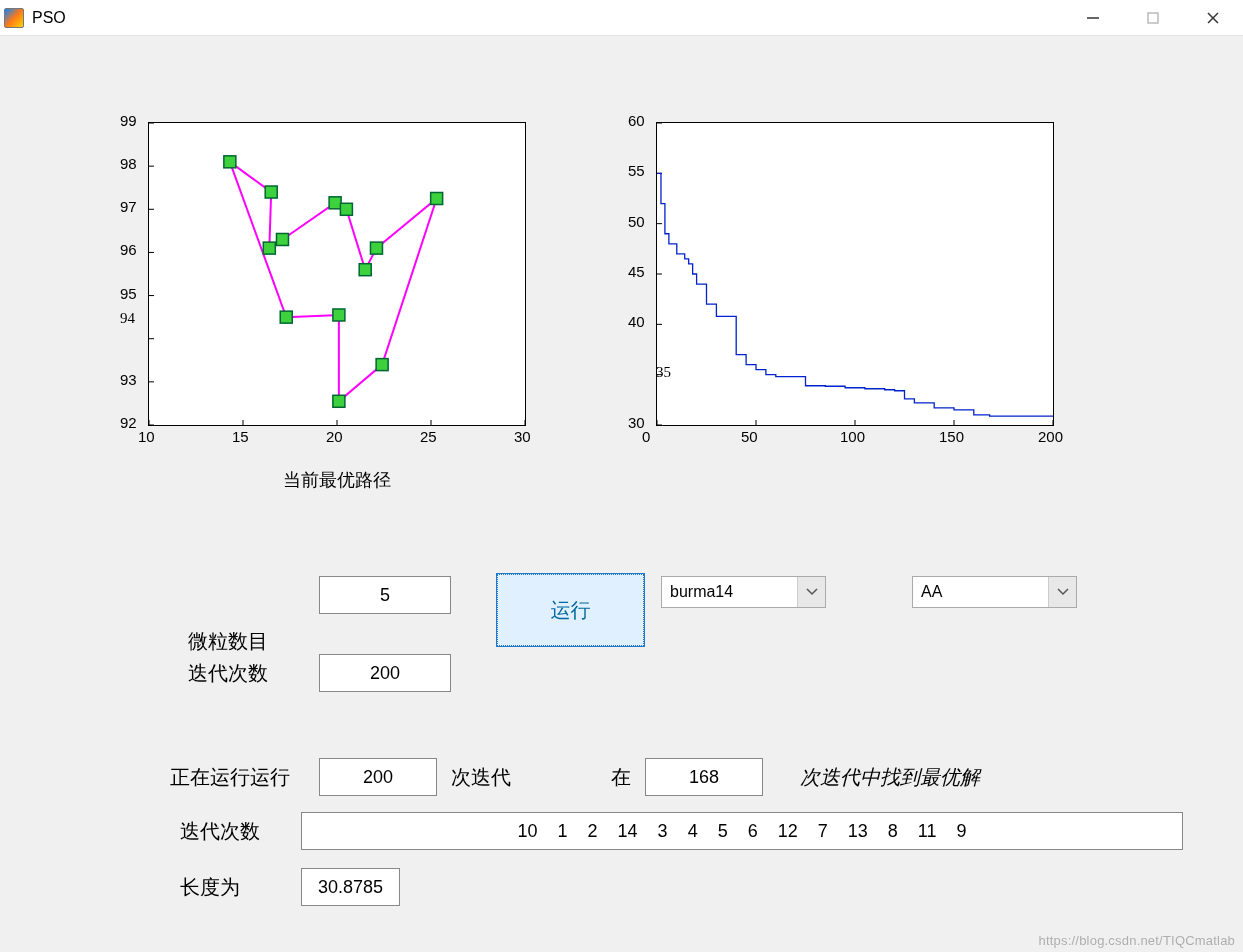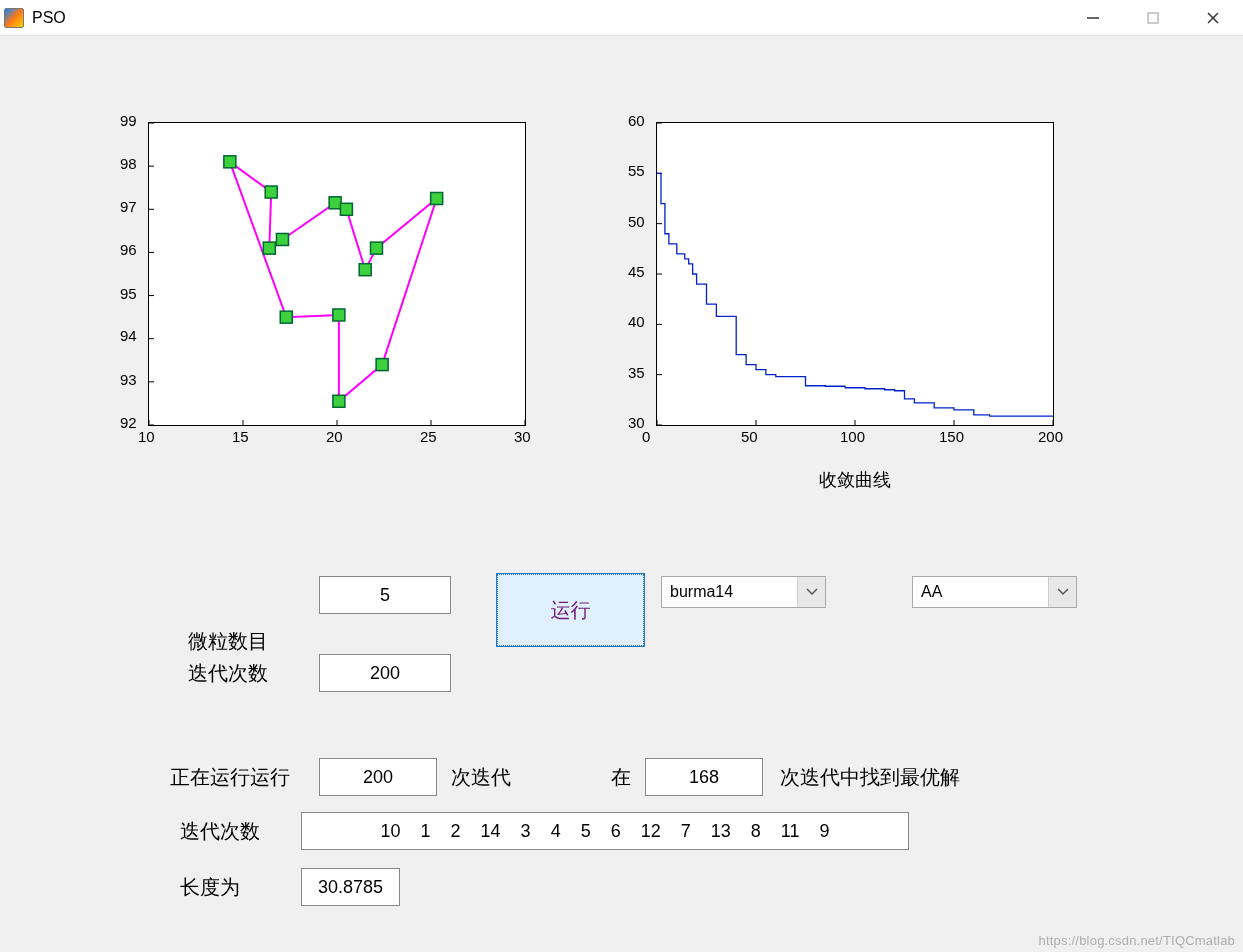--- a/index.html
+++ b/index.html
@@ -40,21 +40,21 @@
   .lbl { position:absolute; font-size:20px; color:#000; }
   .textbox {
     position:absolute; background:#fff; border:1px solid #888;
     text-align:center; font-size:18px; color:#000;
     display:flex; align-items:center; justify-content:center;
   }
   .runbtn {
     position:absolute; background:#e0f0ff; border:1px dotted #2277cc;
     outline:1px solid #2277cc;
     display:flex; align-items:center; justify-content:center;
-    font-size:20px; color:#701a75;
+    font-size:20px; color:#0369a1;
   }
   .combo {
     position:absolute; background:#fff; border:1px solid #aaa;
     display:flex; align-items:center; padding:12px 8px;
     font-size:16px; color:#000;
   }
   .combo .arrow {
     position:absolute; right:0; top:0; bottom:0; width:28px;
     background:#e8e8e8; display:flex; align-items:center; justify-content:center;
     border-left:1px solid #ccc; color:#555;
@@ -116,39 +116,39 @@
         <rect x="191.4" y="80.28571428571428" width="12" height="12" fill="#3dd13d" stroke="#063" stroke-width="1.5"></rect>
         <rect x="210.2" y="140.68571428571454" width="12" height="12" fill="#3dd13d" stroke="#063" stroke-width="1.5"></rect>
         <rect x="221.48000000000005" y="119.11428571428598" width="12" height="12" fill="#3dd13d" stroke="#063" stroke-width="1.5"></rect>
         <rect x="281.64" y="69.5" width="12" height="12" fill="#3dd13d" stroke="#063" stroke-width="1.5"></rect>
         <rect x="227.11999999999995" y="235.59999999999974" width="12" height="12" fill="#3dd13d" stroke="#063" stroke-width="1.5"></rect>
         <rect x="183.88000000000005" y="272.2714285714287" width="12" height="12" fill="#3dd13d" stroke="#063" stroke-width="1.5"></rect>
         <rect x="183.88000000000005" y="185.9857142857144" width="12" height="12" fill="#3dd13d" stroke="#063" stroke-width="1.5"></rect>
         <rect x="131.24" y="188.14285714285714" width="12" height="12" fill="#3dd13d" stroke="#063" stroke-width="1.5"></rect>
       </svg>
   </div>
+  <div class="axlabel" style="left:148px; top:432px; width:378px;">当前最优路径</div>
 
   <div class="axes" id="ax2" style="left:656px; top:86px; width:398px; height:304px;">
     <svg id="svg2" width="398" height="304">
         <line x1="0" y1="302" x2="0" y2="297" stroke="#000"></line>
         <line x1="99" y1="302" x2="99" y2="297" stroke="#000"></line>
         <line x1="198" y1="302" x2="198" y2="297" stroke="#000"></line>
         <line x1="297" y1="302" x2="297" y2="297" stroke="#000"></line>
         <line x1="396" y1="302" x2="396" y2="297" stroke="#000"></line>
         <line x1="0" y1="302" x2="5" y2="302" stroke="#000"></line>
         <line x1="0" y1="251.66666666666669" x2="5" y2="251.66666666666669" stroke="#000"></line>
         <line x1="0" y1="201.33333333333334" x2="5" y2="201.33333333333334" stroke="#000"></line>
         <line x1="0" y1="151" x2="5" y2="151" stroke="#000"></line>
         <line x1="0" y1="100.66666666666669" x2="5" y2="100.66666666666669" stroke="#000"></line>
         <line x1="0" y1="50.333333333333314" x2="5" y2="50.333333333333314" stroke="#000"></line>
         <line x1="0" y1="0" x2="5" y2="0" stroke="#000"></line>
         <path d="M0 50.333333333333314 L3.96 50.333333333333314 L3.96 80.53333333333336 L7.92 80.53333333333336 L7.92 110.73333333333335 L11.879999999999999 110.73333333333335 L11.879999999999999 120.80000000000001 L15.84 120.80000000000001 L15.84 120.80000000000001 L19.8 120.80000000000001 L19.8 130.86666666666667 L23.759999999999998 130.86666666666667 L23.759999999999998 130.86666666666667 L27.720000000000002 130.86666666666667 L27.720000000000002 135.89999999999998 L31.68 135.89999999999998 L31.68 140.93333333333334 L35.64 140.93333333333334 L35.64 151 L39.6 151 L39.6 161.06666666666666 L49.5 161.06666666666666 L49.5 181.2 L59.4 181.2 L59.4 193.28000000000003 L69.3 193.28000000000003 L69.3 193.28000000000003 L79.2 193.28000000000003 L79.2 231.53333333333333 L89.10000000000001 231.53333333333333 L89.10000000000001 241.6 L99 241.6 L99 246.63333333333333 L108.9 246.63333333333333 L108.9 251.66666666666669 L118.8 251.66666666666669 L118.8 253.68000000000004 L128.70000000000002 253.68000000000004 L128.70000000000002 253.68000000000004 L148.5 253.68000000000004 L148.5 262.74 L168.29999999999998 262.74 L168.29999999999998 263.24333333333334 L188.1 263.24333333333334 L188.1 264.75333333333333 L207.9 264.75333333333333 L207.9 265.76 L227.7 265.76 L227.7 266.76666666666665 L237.6 266.76666666666665 L237.6 267.77333333333337 L247.5 267.77333333333337 L247.5 275.82666666666665 L257.40000000000003 275.82666666666665 L257.40000000000003 279.8533333333333 L277.2 279.8533333333333 L277.2 284.88666666666666 L297 284.88666666666666 L297 286.9 L316.8 286.9 L316.8 291.93333333333334 L332.64 291.93333333333334 L332.64 293.14133333333336 L396 293.14133333333336 L396 293.14133333333336 " fill="none" stroke="#0022cc" stroke-width="1.3"></path>
       </svg>
   </div>
-  <div class="axlabel" style="left:656px; top:432px; width:398px;">收敛曲线</div>
 
   <div class="lbl" style="left:188px; top:544px;margin-top:48px;">微粒数目</div>
   <div class="textbox" style="left:319px; top:540px; width:132px; height:38px;">5</div>
 
   <div class="runbtn" style="left:497px; top:538px; width:147px; height:72px;">运行</div>
 
   <div class="combo" style="left:661px; top:540px; width:165px; height:32px;">
     <span>burma14</span>
     <span class="arrow">
       <svg width="12" height="8" viewBox="0 0 12 8">
@@ -167,47 +167,47 @@
 
   <div class="lbl" style="left:188px; top:624px;">迭代次数</div>
   <div class="textbox" style="left:319px; top:618px; width:132px; height:38px;">200</div>
 
   <div class="lbl" style="left:170px; top:728px;">正在运行运行</div>
   <div class="textbox" style="left:319px; top:722px; width:118px; height:38px;">200</div>
   <div class="lbl" style="left:451px; top:728px;">次迭代</div>
 
   <div class="lbl" style="left:611px; top:728px;">在</div>
   <div class="textbox" style="left:645px; top:722px; width:118px; height:38px;">168</div>
-  <div class="lbl" style="left:780px; top:728px;">次迭代中找到最优解</div>
+  <div class="lbl" style="left:800px; top:728px;font-style:italic;">次迭代中找到最优解</div>
 
   <div class="lbl" style="left:180px; top:782px;">迭代次数</div>
-  <div class="textbox" style="left:301px; top:776px; width:608px; height:38px; white-space:pre;">10    1    2    14    3    4    5    6    12    7    13    8    11    9</div>
+  <div class="textbox" style="left:301px; top:776px; width:882px; height:38px; white-space:pre;">10    1    2    14    3    4    5    6    12    7    13    8    11    9</div>
 
   <div class="lbl" style="left:180px; top:838px;">长度为</div>
   <div class="textbox" style="left:301px; top:832px; width:99px; height:38px;">30.8785</div>
 
   <div class="watermark">https://blog.csdn.net/TIQCmatlab</div>
 <div class="tick" style="left: 138px; top: 392px;">10</div>
     <div class="tick" style="left: 232px; top: 392px;">15</div>
     <div class="tick" style="left: 326px; top: 392px;">20</div>
     <div class="tick" style="left: 420px; top: 392px;">25</div>
     <div class="tick" style="left: 514px; top: 392px;">30</div>
     <div class="tick" style="left: 120px; top: 378px;">92</div>
     <div class="tick" style="left: 120px; top: 334.857px;">93</div>
-    <div class="tick" style="left: 120px; top: 291px;">94</div>
+    <div class="tick" style="left: 120px; top: 274px; font-family: Liberation Serif, serif;">94</div>
     <div class="tick" style="left: 120px; top: 248.571px;">95</div>
     <div class="tick" style="left: 120px; top: 205.429px;">96</div>
     <div class="tick" style="left: 120px; top: 162.286px;">97</div>
     <div class="tick" style="left: 120px; top: 119.143px;">98</div>
     <div class="tick" style="left: 120px; top: 76px;">99</div>
     <div class="tick" style="left: 642px; top: 392px;">0</div>
     <div class="tick" style="left: 741px; top: 392px;">50</div>
     <div class="tick" style="left: 840px; top: 392px;">100</div>
     <div class="tick" style="left: 939px; top: 392px;">150</div>
     <div class="tick" style="left: 1038px; top: 392px;">200</div>
     <div class="tick" style="left: 628px; top: 378px;">30</div>
-    <div class="tick" style="left: 628px; top: 327.667px;">35</div>
+    <div class="tick" style="left: 656px; top: 327.667px; font-family: Liberation Serif, serif;">35</div>
     <div class="tick" style="left: 628px; top: 277.333px;">40</div>
     <div class="tick" style="left: 628px; top: 227px;">45</div>
     <div class="tick" style="left: 628px; top: 176.667px;">50</div>
     <div class="tick" style="left: 628px; top: 126.333px;">55</div>
     <div class="tick" style="left: 628px; top: 76px;">60</div>
   </div>
 
 </body></html>

